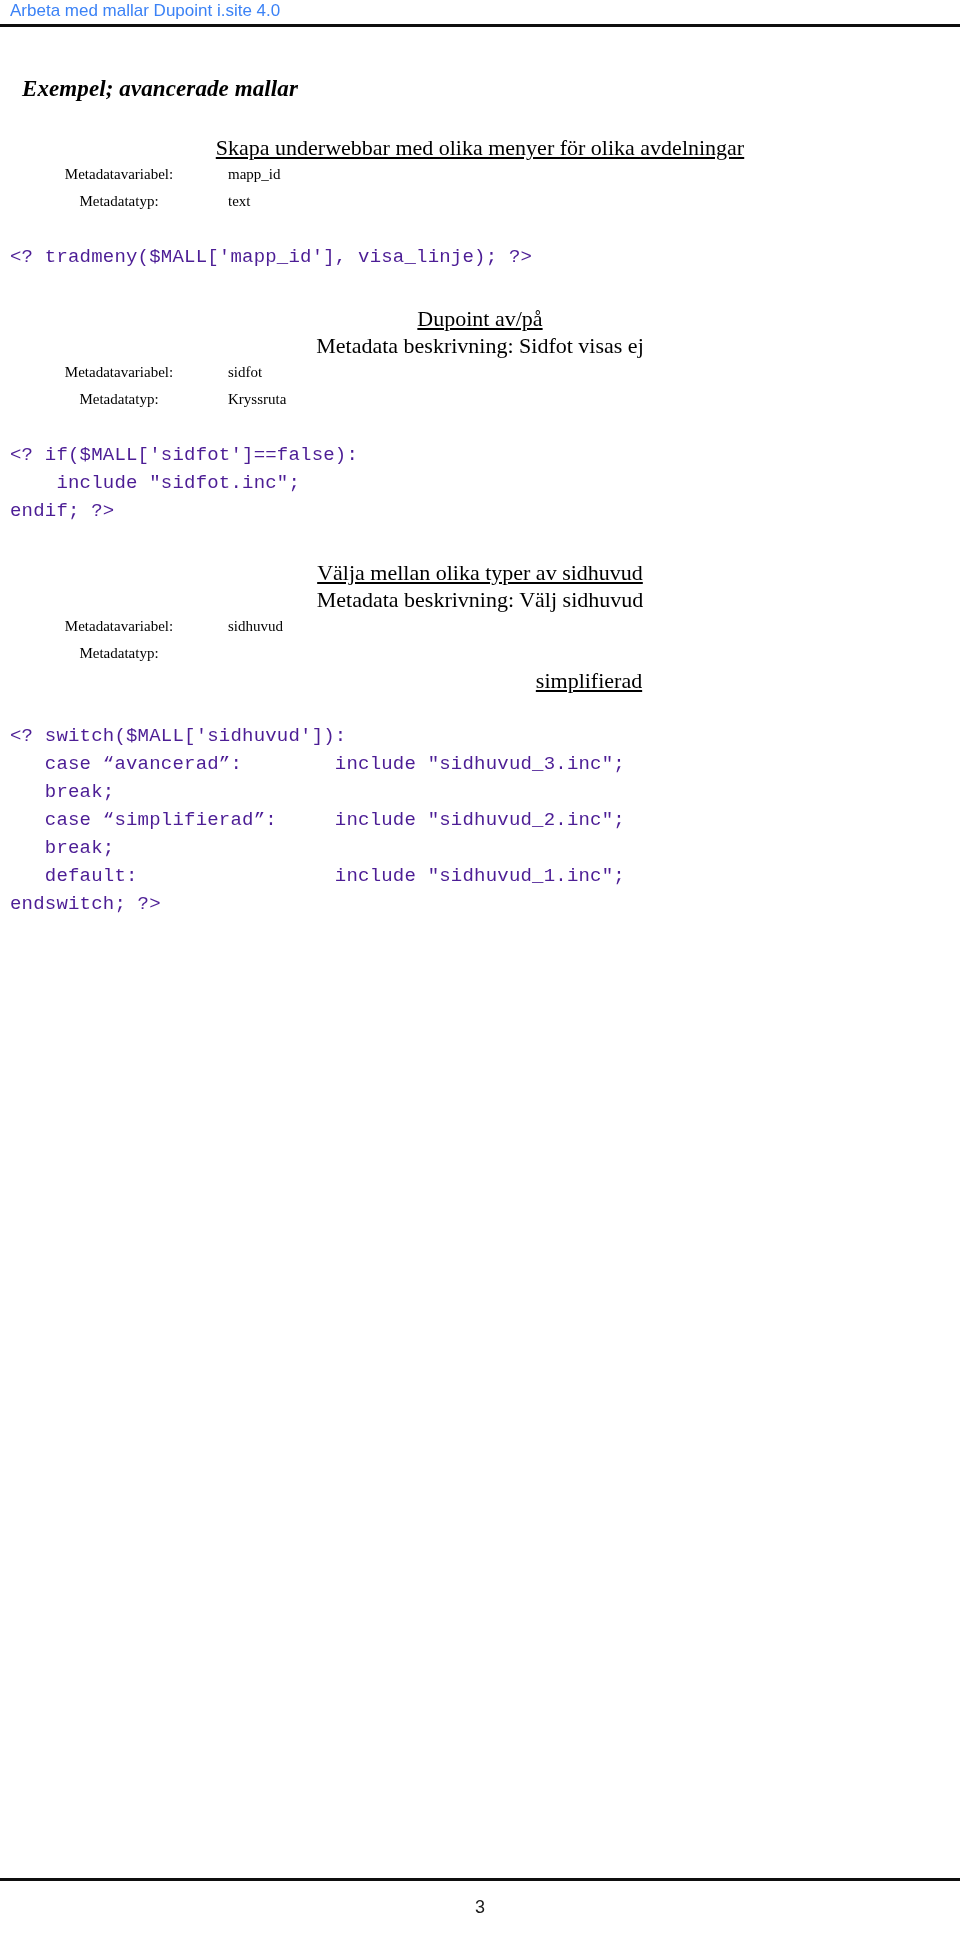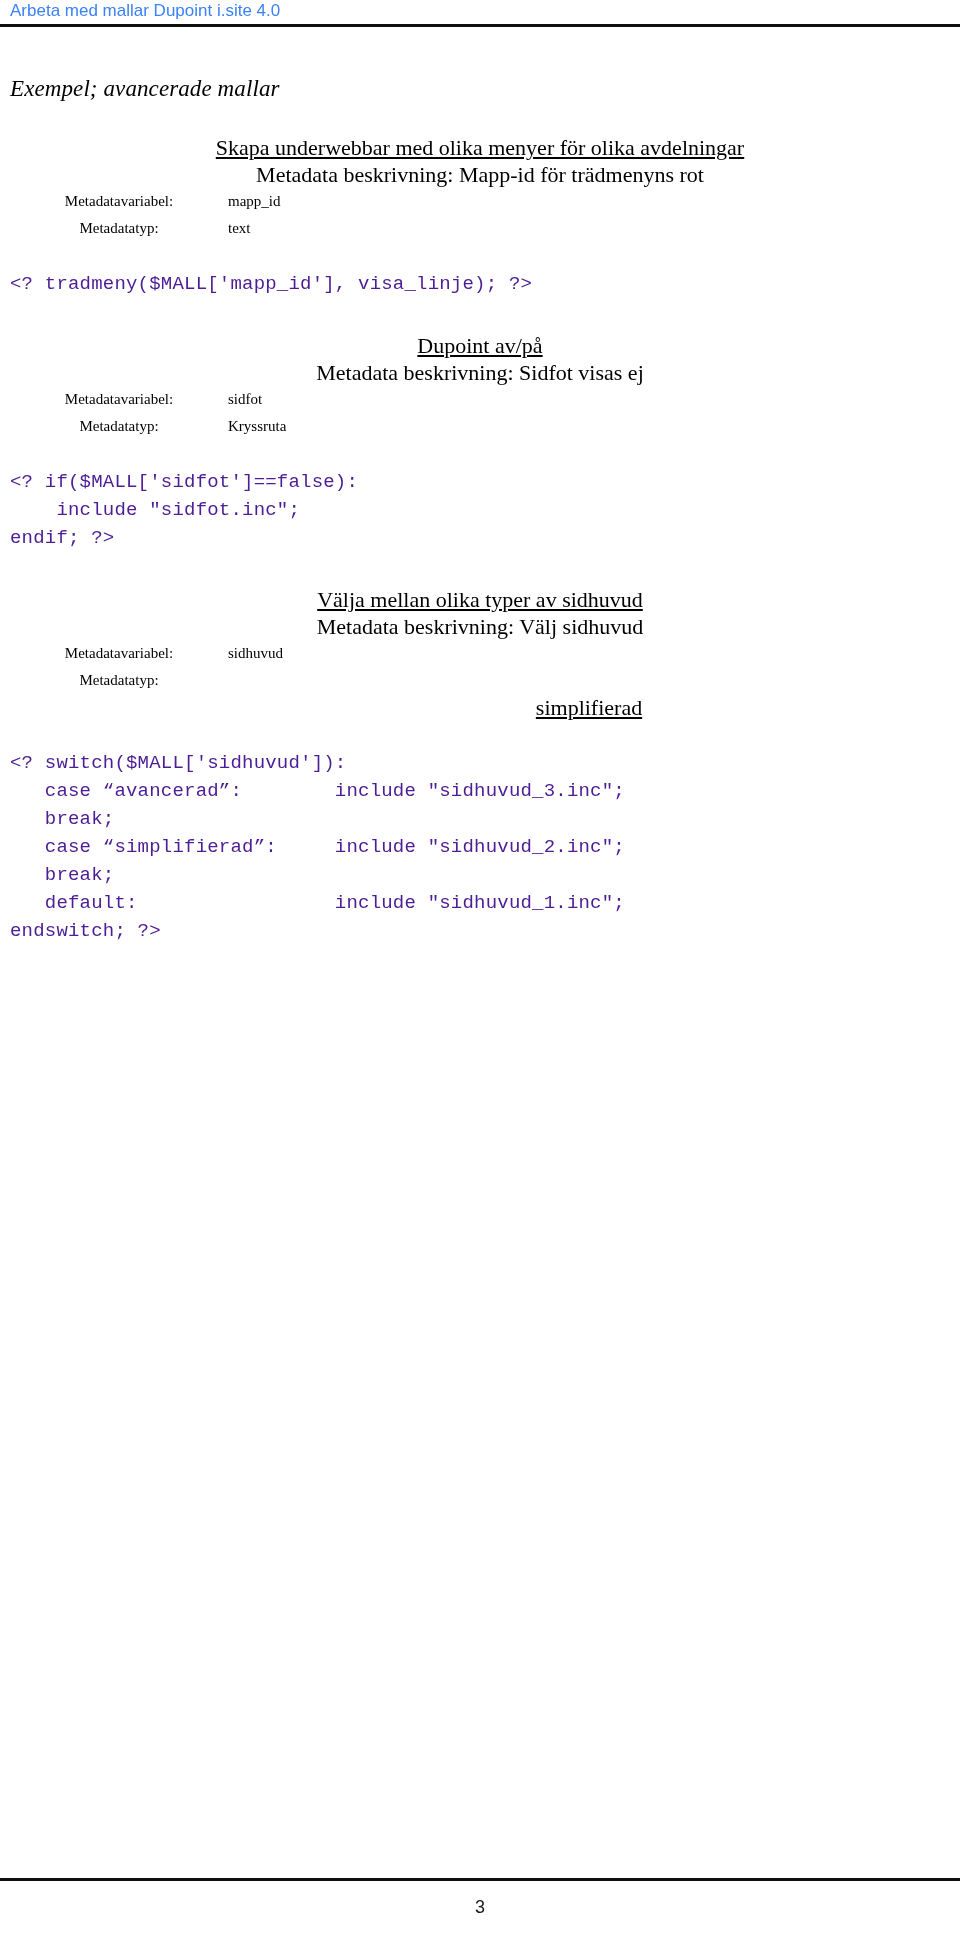--- a/index.html
+++ b/index.html
@@ -56,22 +56,22 @@
     position: absolute;
     left: 10px;
     top: 74px;
     width: 940px;
   }
 
   .section-title {
     font-size: 23px;
     line-height: 30px;
     font-style: italic;
-    font-weight: normal;
-    margin: 0 0 30px 0;
+    font-weight: bold;
+    margin: 0 0 30px 12px;
     letter-spacing: 0.1px;
   }
 
   .block {
     margin: 0;
     text-align: center;
   }
 
   .sub-head {
     font-size: 22px;
@@ -166,21 +166,20 @@
     <div class="doc-header-text">Arbeta med mallar Dupoint i.site 4.0</div>
     <div class="header-rule"></div>
   </div>
 
   <div class="content">
 
     <div class="section-title">Exempel; avancerade mallar</div>
 
     <div class="block">
       <div class="sub-head">Skapa underwebbar med olika menyer för olika avdelningar</div>
-      <div class="meta-line">Metadata beskrivning: Mapp-id för trädmenyns rot</div>
       <div class="meta-row">
         <span class="meta-label">Metadatavariabel:</span>
         <span class="meta-value">mapp_id</span>
       </div>
       <div class="meta-row">
         <span class="meta-label">Metadatatyp:</span>
         <span class="meta-value">text</span>
       </div>
     </div>
 

